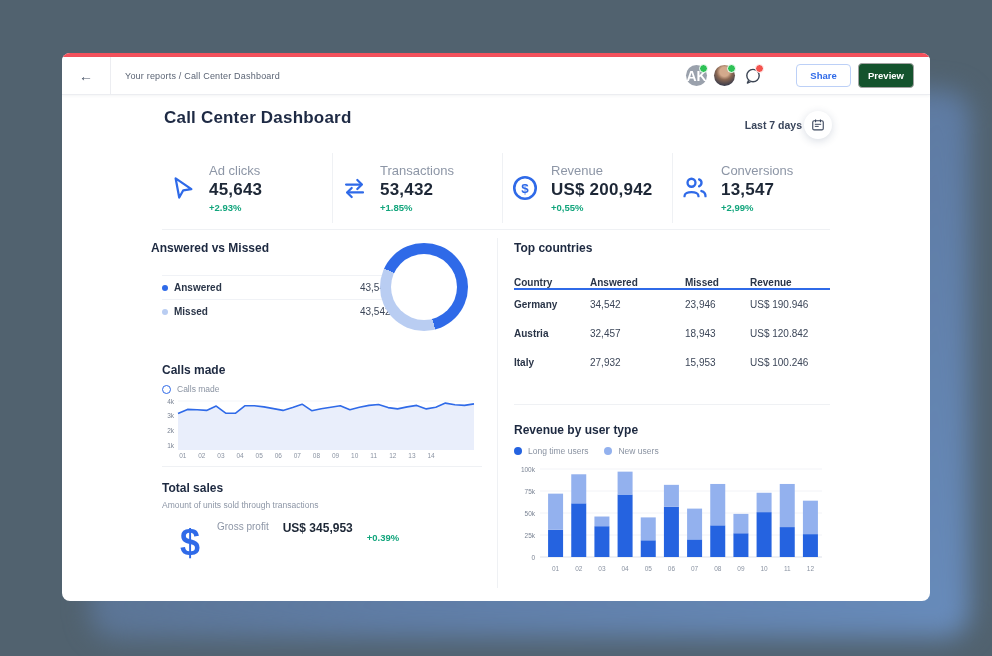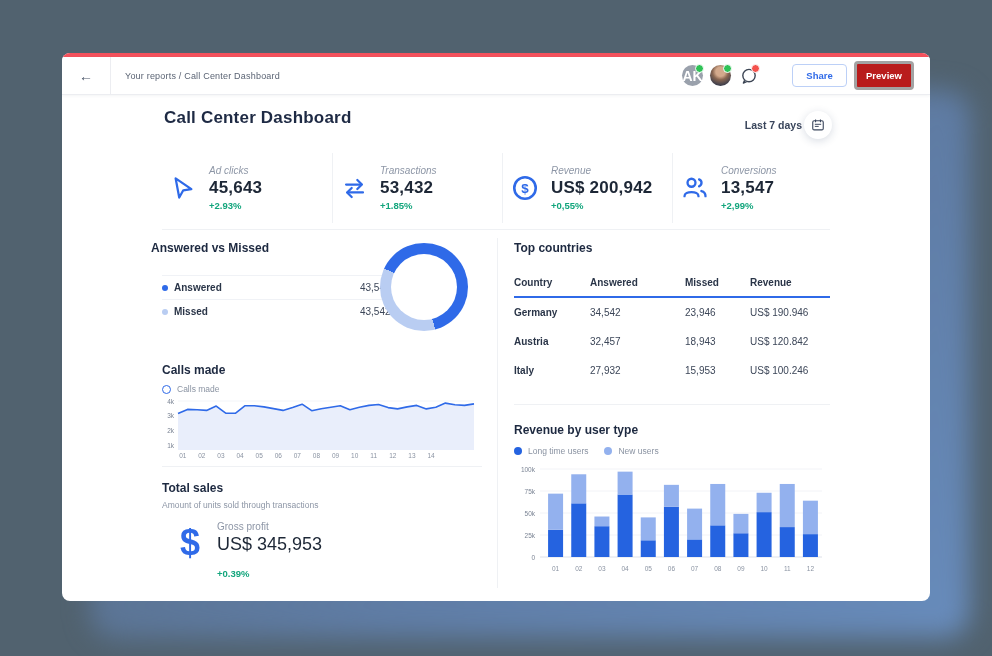--- a/index.html
+++ b/index.html
@@ -18,34 +18,34 @@
   .breadcrumb{position:absolute;left:63px;top:0;height:37px;display:flex;align-items:center;font-size:9px;color:#5B6474;letter-spacing:.2px;}
   .appright{position:absolute;right:16px;top:0;height:37px;display:flex;align-items:center;gap:7px;}
   .avatar{position:relative;width:21px;height:21px;border-radius:50%;}
   .avatar .dot{position:absolute;right:-1px;top:-1px;width:7px;height:7px;border-radius:50%;background:#2EC256;border:1.5px solid #fff;}
   .avatar.initials{background:#9AA1AC;color:#fff;font-size:14px;font-weight:bold;display:flex;align-items:center;justify-content:center;}
   .avatar.photo{background:radial-gradient(circle at 50% 32%,#D3A98C 0 26%,#8A6752 45%,#3A3C4B 78%,#23252F 100%);}
   .chatwrap{position:relative;width:22px;height:22px;display:flex;align-items:center;justify-content:center;}
   .chatwrap .dot{position:absolute;right:0;top:-1px;width:7px;height:7px;border-radius:50%;background:#F4524D;border:1.5px solid #fff;}
   .btn{border-radius:4px;font-size:9.5px;font-weight:bold;display:flex;align-items:center;justify-content:center;cursor:pointer;}
   .btn.share{width:53px;height:21px;background:#fff;border:1px solid #BCD0F7;color:#2F6AE8;margin-left:25px;}
-  .btn.preview{width:54px;height:23px;background:#b91c1c;border:3px solid #a3a3a3;color:#fff;}
+  .btn.preview{width:54px;height:23px;background:#14532d;border:1px solid #a3a3a3;color:#fff;}
 
   
   .pagetitle{position:absolute;left:102px;top:55px;font-size:17px;font-weight:bold;color:#1E2A44;letter-spacing:.2px;}
   .daterange{position:absolute;right:98px;top:58px;display:flex;align-items:center;gap:2px;}
   .daterange .label{font-size:10.5px;font-weight:bold;color:#3A465C;}
   .calbtn{width:28px;height:28px;border-radius:50%;background:#fff;box-shadow:0 2px 8px rgba(40,60,100,.18);display:flex;align-items:center;justify-content:center;cursor:pointer;}
 
   
   .kpirow{position:absolute;left:100px;top:100px;width:680px;height:70px;display:flex;}
   .kpi{width:170px;display:flex;align-items:center;gap:12px;padding-left:8px;box-sizing:border-box;}
   .kpi + .kpi{border-left:1px solid #EFF1F4;}
   .kpi .ktext{display:flex;flex-direction:column;gap:2px;}
-  .klabel{font-size:10px;color:#8D96A6;font-style:italic;}
+  .klabel{font-size:13px;color:#8D96A6;}
   .kvalue{font-size:17px;font-weight:bold;color:#1D2736;letter-spacing:.2px;}
   .kdelta{font-size:9.5px;font-weight:bold;color:#12A57C;}
 
   .hdivider{position:absolute;left:100px;top:176px;width:668px;height:1px;background:#EFF1F4;}
   .vdivider{position:absolute;left:435px;top:185px;width:1px;height:350px;background:#EFF1F4;}
 
   .sectitle{font-size:12px;font-weight:bold;color:#1D2940;}
 
   
   .avm-title{position:absolute;left:89px;top:188px;}
@@ -65,29 +65,29 @@
   .olegdot{width:7px;height:7px;border-radius:50%;border:1.5px solid #2F6AE8;background:#fff;}
   .leg-text{font-size:8.5px;color:#8A93A2;}
   .calls-svg{position:absolute;left:98px;top:342px;}
 
   .left-divider{position:absolute;left:100px;top:413px;width:320px;height:1px;background:#EFF1F4;}
 
   
   .ts-title{position:absolute;left:100px;top:428px;}
   .ts-sub{position:absolute;left:100px;top:447px;font-size:8.5px;color:#8D96A6;}
   .gp-icon{position:absolute;left:112px;top:468px;}
-  .gp-block{position:absolute;left:155px;top:468px;display:flex;flex-direction:column;gap:2px;}
+  .gp-block{position:absolute;left:155px;top:468px;display:flex;gap:14px;}
   .gp-label{font-size:10px;color:#8D96A6;}
-  .gp-value{font-size:18px;font-weight:normal;color:#1D2736;}
+  .gp-value{font-size:12px;font-weight:bold;color:#1D2736;}
   .gp-delta{font-size:9.5px;font-weight:bold;color:#12A57C;margin-top:11px;}
 
   
   .tc-title{position:absolute;left:452px;top:188px;}
   .tc-table{position:absolute;left:452px;top:224px;width:316px;}
-  .tc-head{display:grid;grid-template-columns:76px 95px 65px 80px;padding-bottom:8px;border-bottom:2px solid #2F6AE8;}
+  .tc-head{display:grid;grid-template-columns:76px 95px 65px 80px;border-bottom:2px solid #2F6AE8;}
   .tc-head span{font-size:10px;font-weight:bold;color:#2A3548;}
   .tc-row{display:grid;grid-template-columns:76px 95px 65px 80px;height:29px;align-items:center;}
   .tc-country{font-size:10px;font-weight:bold;color:#2A3548;}
   .tc-cell{font-size:10px;color:#3C4658;}
 
   .right-divider{position:absolute;left:452px;top:351px;width:316px;height:1px;background:#EFF1F4;}
 
   
   .rut-title{position:absolute;left:452px;top:370px;}
   .rut-legend{position:absolute;left:452px;top:393px;display:flex;align-items:center;gap:16px;}

